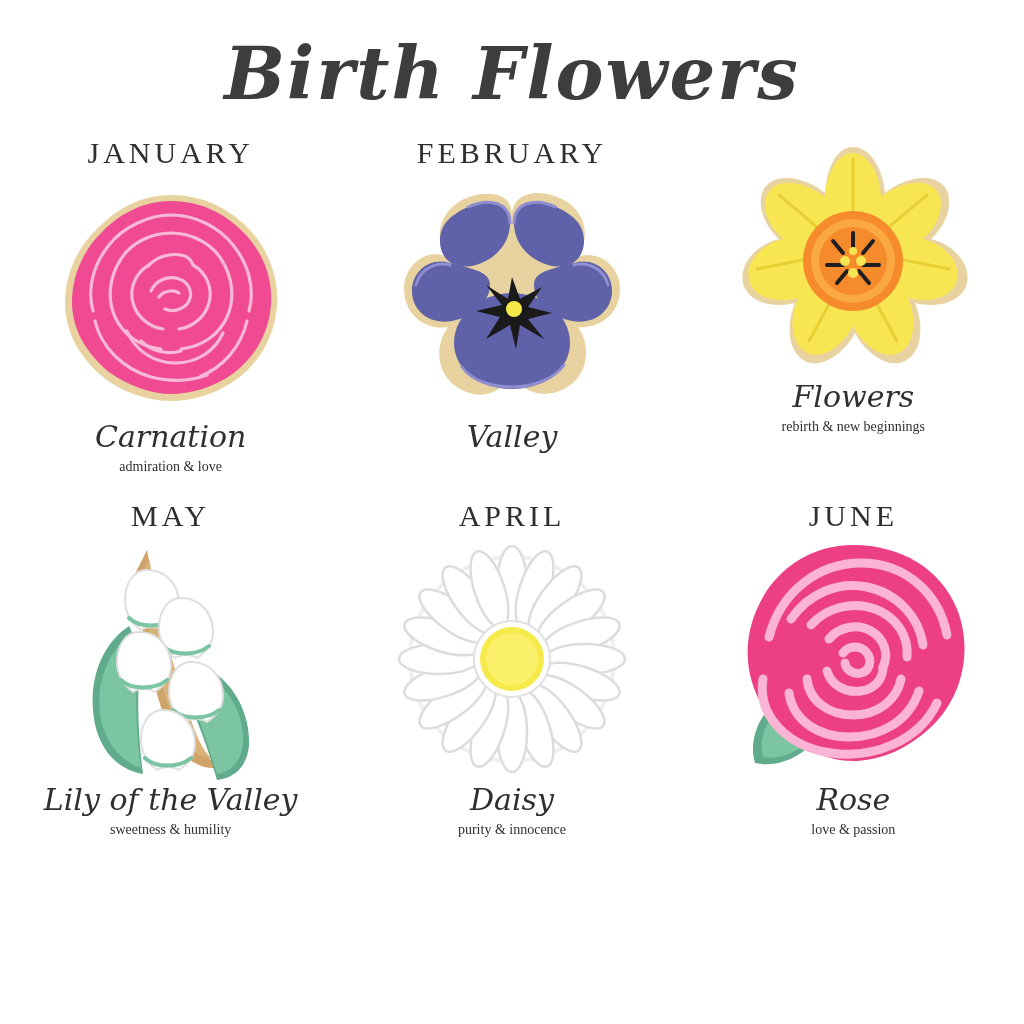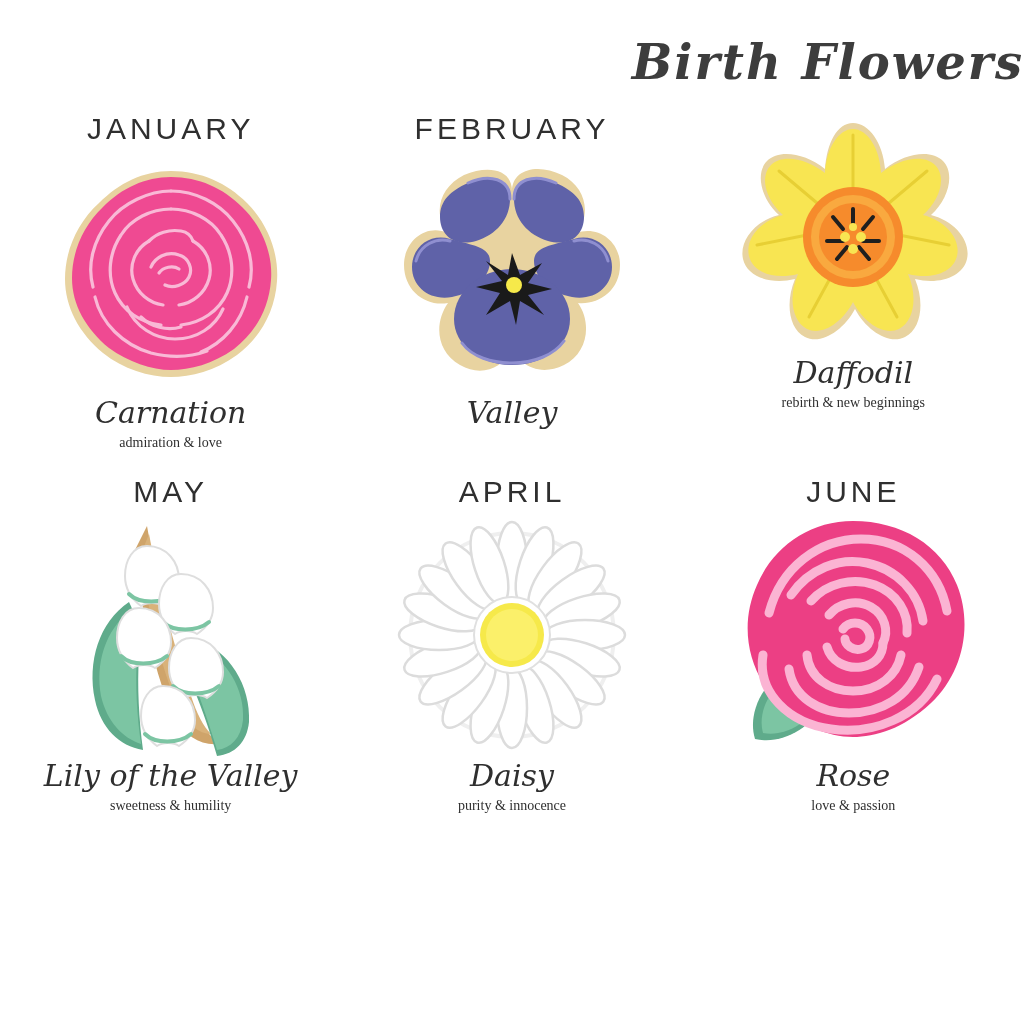--- a/index.html
+++ b/index.html
@@ -14,25 +14,25 @@
     color: #333333;
     overflow: hidden;
   }
   .page {
     position: relative;
     width: 1024px;
     height: 1024px;
     box-sizing: border-box;
   }
   .title {
-    text-align: right;
+    text-align: center;
     font-family: "DejaVu Serif", serif;
     font-style: italic;
     font-weight: 700;
-    font-size: 48px;
+    font-size: 72px;
     letter-spacing: 2px;
     color: #3d3d3d;
     margin: 0;
     padding-top: 38px;
     line-height: 1.0;
   }
   .grid {
     margin-top: 26px;
     display: grid;
     grid-template-columns: repeat(3, 1fr);
@@ -40,21 +40,21 @@
     width: 1024px;
   }
   .cell {
     display: flex;
     flex-direction: column;
     align-items: center;
     padding: 0 8px;
     box-sizing: border-box;
   }
   .month {
-    font-family: Liberation Sans, sans-serif;
+    font-family: Liberation Serif, serif;
     font-size: 30px;
     letter-spacing: 4px;
     color: #2f2f2f;
     text-transform: uppercase;
     margin-bottom: 6px;
   }
   .art {
     width: 250px;
     height: 240px;
     display: flex;
@@ -177,21 +177,21 @@
             </g>
             <g fill="#f8e552">
               <circle cx="112" cy="120" r="5"></circle>
               <circle cx="128" cy="120" r="5"></circle>
               <circle cx="120" cy="132" r="5"></circle>
               <circle cx="120" cy="110" r="4"></circle>
             </g>
           </g>
         </svg>
       </div>
-      <div class="flower-name">Daffodil</div>
+      <div class="flower-name">Flowers</div>
       <div class="meaning">rebirth &amp; new beginnings</div>
     </div>
 
     <div class="cell row2">
       <div class="month">MAY</div>
       <div class="art">
         <svg viewBox="0 0 240 250" width="240" height="250">
           <g>
 
             <path d="M96 16 C104 60 116 120 140 188 C148 212 158 226 168 234 C150 236 134 226 124 208 C104 168 90 100 84 40 Z" fill="#cfa46a"></path>

